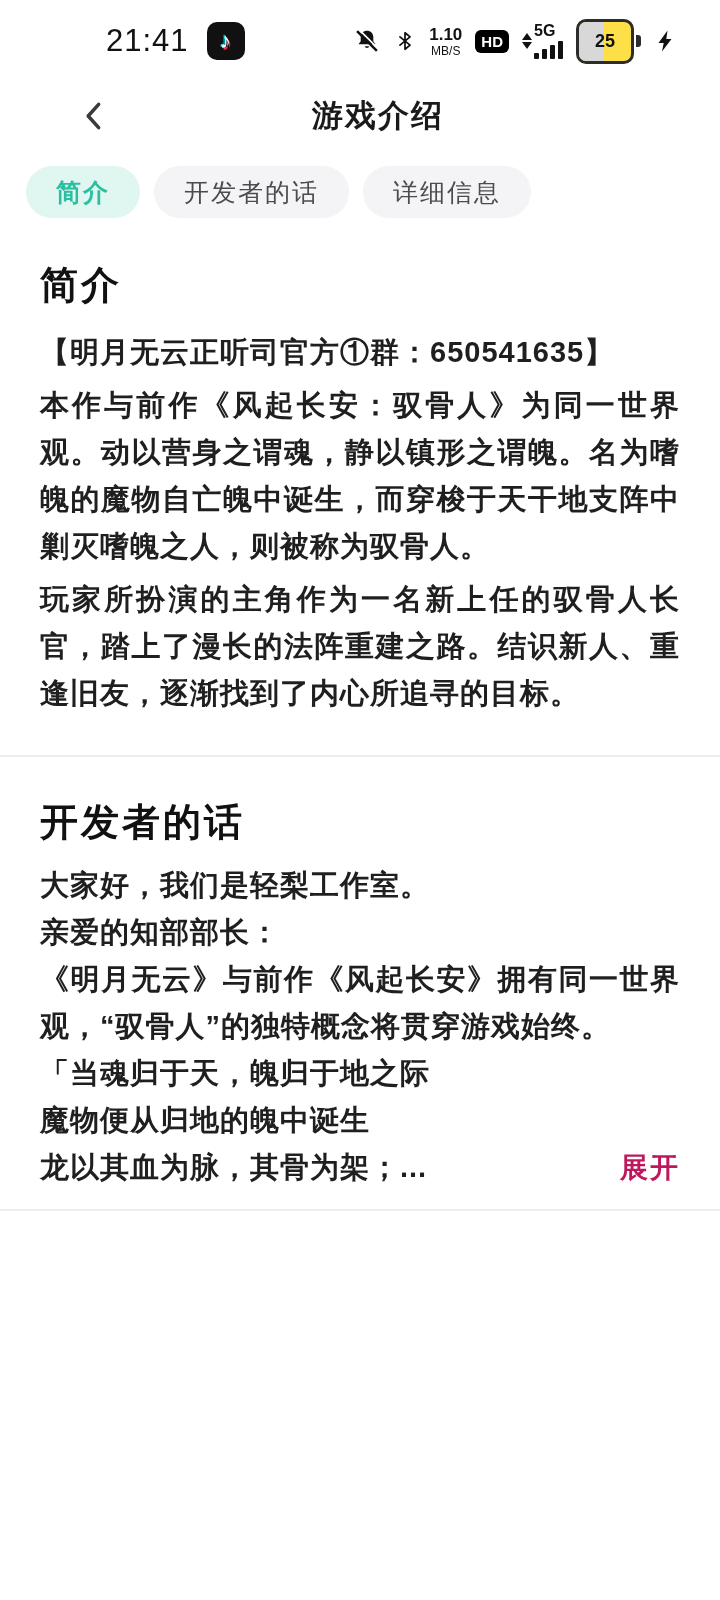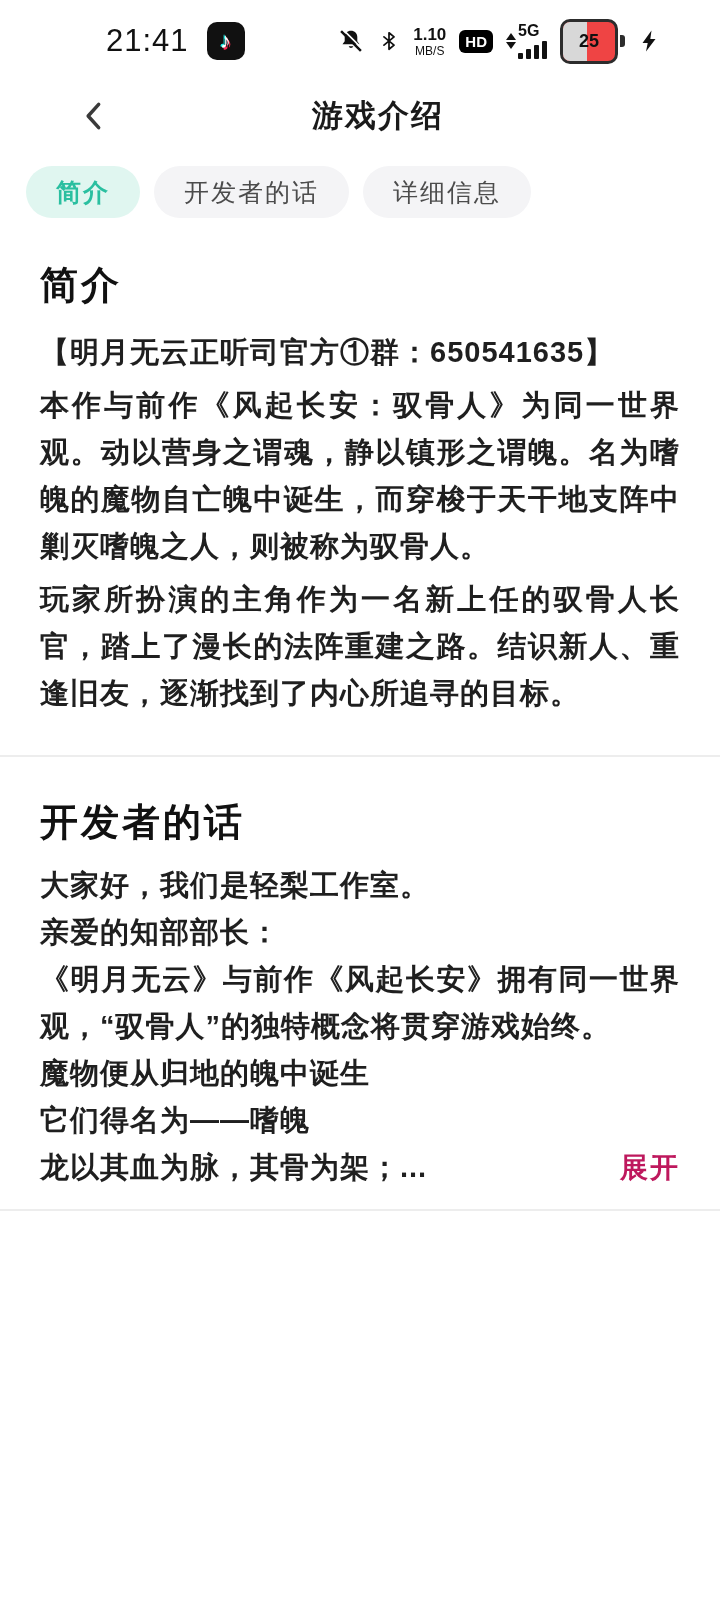--- a/index.html
+++ b/index.html
@@ -8,21 +8,21 @@
     background: #ffffff;
     font-family: "Liberation Sans", sans-serif;
     color: #1c1c1c;
   }
 
   
   .status-bar {
     height: 76px;
     display: flex;
     justify-content: space-between;
-    padding: 6px 58px 0 106px;
+    padding: 6px 42px 0 106px;
   }
   .sb-left { display: flex; align-items: center; gap: 18px; }
   .sb-time { font-size: 31px; font-weight: 500; color: #111; letter-spacing: 1px; }
   .tiktok-icon {
     width: 38px; height: 38px; background: #111; border-radius: 10px;
     display: flex; align-items: center; justify-content: center;
   }
   .tiktok-icon span {
     color: #fff; font-size: 22px; font-weight: 700;
     text-shadow: 1.5px 1.5px 0 #fe2c55, -1.5px -1.5px 0 #25f4ee;
@@ -40,21 +40,21 @@
   .tri-up { width: 0; height: 0; border-left: 5px solid transparent; border-right: 5px solid transparent; border-bottom: 7px solid #111; }
   .tri-down { width: 0; height: 0; border-left: 5px solid transparent; border-right: 5px solid transparent; border-top: 7px solid #111; }
   .sig-col { display: flex; flex-direction: column; align-items: flex-start; }
   .sig-label { font-size: 16px; font-weight: 700; color: #111; line-height: 1; }
   .bars { display: flex; align-items: flex-end; gap: 3px; margin-top: 2px; }
   .bars div { width: 5px; background: #111; border-radius: 1px; }
   .b1 { height: 6px; } .b2 { height: 10px; } .b3 { height: 14px; } .b4 { height: 18px; }
   .battery { display: flex; align-items: center; }
   .battery-body {
     position: relative; width: 58px; height: 45px;
-    border: 3px solid #2c2c2c; border-radius: 10px; overflow: hidden; background: #ef4444;
+    border: 3px solid #2c2c2c; border-radius: 10px; overflow: hidden; background: #fde047;
   }
   .battery-fill { position: absolute; left: 0; top: 0; bottom: 0; width: 46%; background: #d8d8d8; }
   .battery-text {
     position: absolute; inset: 0; display: flex; align-items: center; justify-content: center;
     font-size: 18px; font-weight: 600; color: #111;
   }
   .battery-nub { width: 5px; height: 12px; background: #2c2c2c; border-radius: 0 3px 3px 0; margin-left: 2px; }
 
   
   .app-header { position: relative; height: 72px; margin-top: 4px; margin-left: 36px; }
@@ -179,22 +179,22 @@
     <p class="body-text">玩家所扮演的主角作为一名新上任的驭骨人长官，踏上了漫长的法阵重建之路。结识新人、重逢旧友，逐渐找到了内心所追寻的目标。</p>
   </section>
 
   <div class="divider d1"></div>
 
   <section class="developer padded">
     <h2 class="section-heading">开发者的话</h2>
     <p class="body-text dev-line">大家好，我们是轻梨工作室。</p>
     <p class="body-text dev-line">亲爱的知部部长：</p>
     <p class="body-text dev-line">《明月无云》与前作《风起长安》拥有同一世界观，“驭骨人”的独特概念将贯穿游戏始终。</p>
+    <p class="body-text dev-line">「当魂归于天，魄归于地之际</p>
     <p class="body-text dev-line">魔物便从归地的魄中诞生</p>
-    <p class="body-text dev-line">它们得名为——嗜魄</p>
     <div class="body-text dev-line last-line">
       <span>龙以其血为脉，其骨为架；...</span>
       <a href="#" class="expand-link">展开</a>
     </div>
   </section>
 
   <div class="divider d2"></div>
 
 </main>
 

